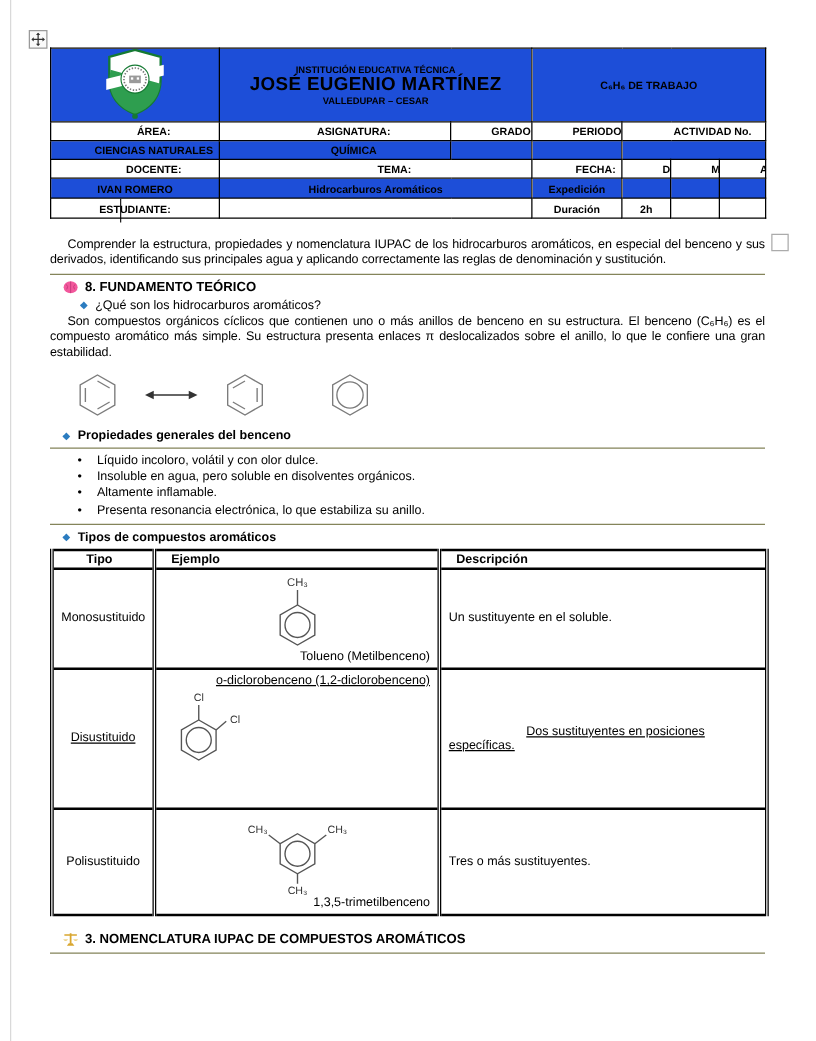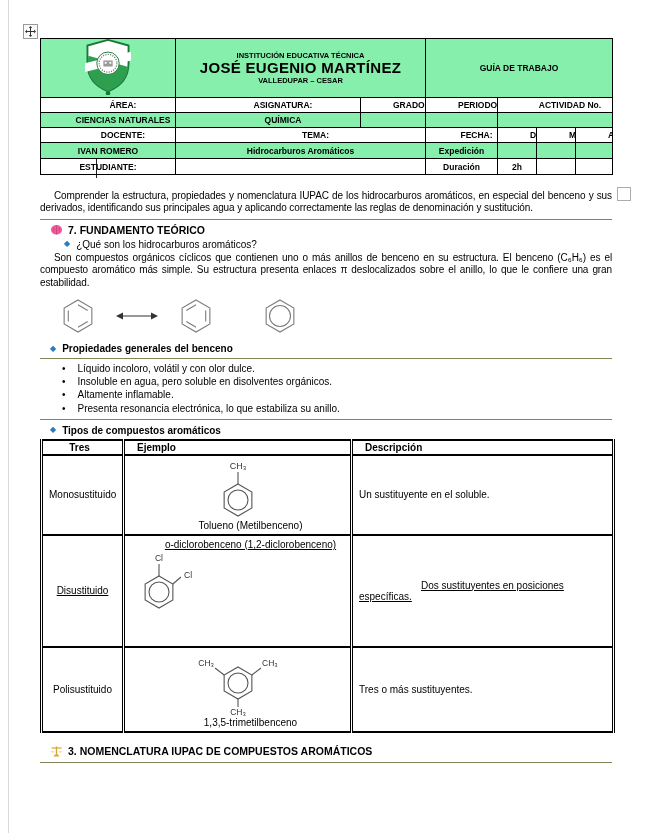--- a/index.html
+++ b/index.html
@@ -11,21 +11,21 @@
   .page-edge{position:absolute;left:8px;top:0;width:1px;height:833px;background:#d9d9d9;}
   .move-handle{position:absolute;left:23px;top:24px;width:15px;height:15px;border:1px solid #9a9a9a;background:#fafafa;display:flex;align-items:center;justify-content:center;box-sizing:border-box;}
   .resize-handle{position:absolute;left:617px;top:187px;width:14px;height:14px;border:1px solid #ababab;background:#fff;box-sizing:border-box;}
   .caret{position:absolute;left:96px;top:159px;width:1px;height:19px;background:#222;}
   .doc{position:absolute;left:40px;top:38px;width:572px;}
 
   
   table.hdr{border-collapse:collapse;width:572px;table-layout:fixed;}
   .hdr td{border:1px solid #000;padding:0 2px;text-align:center;vertical-align:middle;
           font-size:8.5px;font-weight:bold;overflow:hidden;box-sizing:border-box;}
-  .hdr tr.green td{background:#86efac;}
+  .hdr tr.green td{background:#1d4ed8;}
   .hdr tr.r1 td{height:56px;}
   .hdr tr.rs td{height:15px;padding-left:32px;}
   .hdr tr.rm td{height:16px;}
   .inst-small{font-size:7.5px;font-weight:bold;}
   .inst-name{font-size:15px;font-weight:bold;letter-spacing:.3px;line-height:16px;}
   .inst-city{font-size:7.5px;font-weight:bold;}
   .guia{font-size:11px;}
   .tema-val{font-size:10.5px;}
 
   
@@ -42,21 +42,21 @@
 
   
   table.tipos{border-collapse:collapse;width:572px;table-layout:fixed;margin-top:3px;font-size:10px;}
   .tipos th,.tipos td{border-left:3px double #000;border-right:3px double #000;
       border-top:2px solid #000;border-bottom:2px solid #000;
       vertical-align:middle;padding:1px 6px;box-sizing:border-box;}
   .tipos th{text-align:left;font-size:10px;height:15px;padding-left:12px;}
   .tipos th.c{text-align:center;padding-left:0;}
   td.tipo-cell{text-align:center;}
   .ej-cell{vertical-align:middle;padding:2px 0;}
-  .ej-label{padding-left:26px;font-size:10px;text-align:center;}
+  .ej-label{padding-left:26px;font-size:10px;text-align:right;}
   .ej-center{display:block;margin:0 auto;}
   .desc-cell{font-size:10px;}
   .desc-pre{white-space:pre-line;text-indent:62px;}
   .r1t td{height:80px;} .r2t td{height:112px;text-decoration:underline;} .r3t td{height:85px;}
 </style>
 </head>
 <body>
 
 <div class="page-edge"></div>
 
@@ -102,21 +102,21 @@
           <rect x="20.5" y="24.5" width="2" height="2" fill="#ffffff"></rect>
           <rect x="25.5" y="24.5" width="2" height="2" fill="#ffffff"></rect>
           <circle cx="24" cy="58" r="2.4" fill="#157a33"></circle>
         </svg>
       </td>
       <td colspan="2">
         <div class="inst-small">INSTITUCIÓN EDUCATIVA TÉCNICA</div>
         <div class="inst-name">JOSÉ EUGENIO MARTÍNEZ</div>
         <div class="inst-city">VALLEDUPAR – CESAR</div>
       </td>
-      <td colspan="4" class="guia">GUÍA DE TRABAJO</td>
+      <td colspan="4" class="guia">C₆H₆ DE TRABAJO</td>
     </tr>
     <tr class="rs">
       <td>ÁREA:</td>
       <td>ASIGNATURA:</td>
       <td>GRADO:</td>
       <td>PERIODO:</td>
       <td colspan="3">ACTIVIDAD No.</td>
     </tr>
     <tr class="green rs">
       <td>CIENCIAS NATURALES</td>
@@ -156,21 +156,21 @@
 
     <p class="bodytxt">Comprender la estructura, propiedades y nomenclatura IUPAC de los hidrocarburos aromáticos, en especial del benceno y sus derivados, identificando sus principales agua y aplicando correctamente las reglas de denominación y sustitución.</p>
 
     <div class="divider"></div>
 
     <div class="sec-head" style="margin-top:4px;">
       <svg width="13" height="12" viewBox="0 0 13 12">
         <ellipse cx="6.5" cy="5.8" rx="5.6" ry="4.8" fill="#f2589c"></ellipse>
         <path d="M6.5 1.3 V10.4 M3 3.5 Q5 5 3.4 7.5 M10 3.5 Q8 5 9.6 7.5" stroke="#c93b7d" stroke-width=".8" fill="none"></path>
       </svg>
-      <span>7. FUNDAMENTO TEÓRICO</span>
+      <span>8. FUNDAMENTO TEÓRICO</span>
     </div>
 
     <div class="qline">
       <span class="diamond">◆</span>
       <span>¿Qué son los hidrocarburos aromáticos?</span>
     </div>
     <p class="bodytxt">Son compuestos orgánicos cíclicos que contienen uno o más anillos de benceno en su estructura. El benceno (C₆H₆) es el compuesto aromático más simple. Su estructura presenta enlaces π deslocalizados sobre el anillo, lo que le confiere una gran estabilidad.</p>
 
     <div class="structs">
       <svg width="44" height="40" viewBox="-22 -20 44 40">
@@ -231,21 +231,21 @@
     </div>
 
     <table class="tipos">
       <colgroup>
           <col style="width:82px">
           <col style="width:228px">
           <col style="width:262px">
         </colgroup>
       <tbody>
           <tr>
-        <th class="c">Tres</th>
+        <th class="c">Tipo</th>
         <th>Ejemplo</th>
         <th>Descripción</th>
       </tr>
 
       <tr class="r1t">
         <td class="tipo-cell">Monosustituido</td>
         <td class="ej-cell">
           <svg class="ej-center" width="64" height="62" viewBox="0 0 64 62">
             <text x="32" y="11" font-size="9" fill="#333" text-anchor="middle">CH₃</text>
             <line x1="32" y1="14" x2="32" y2="26" stroke="#555" stroke-width="1.1"></line>

